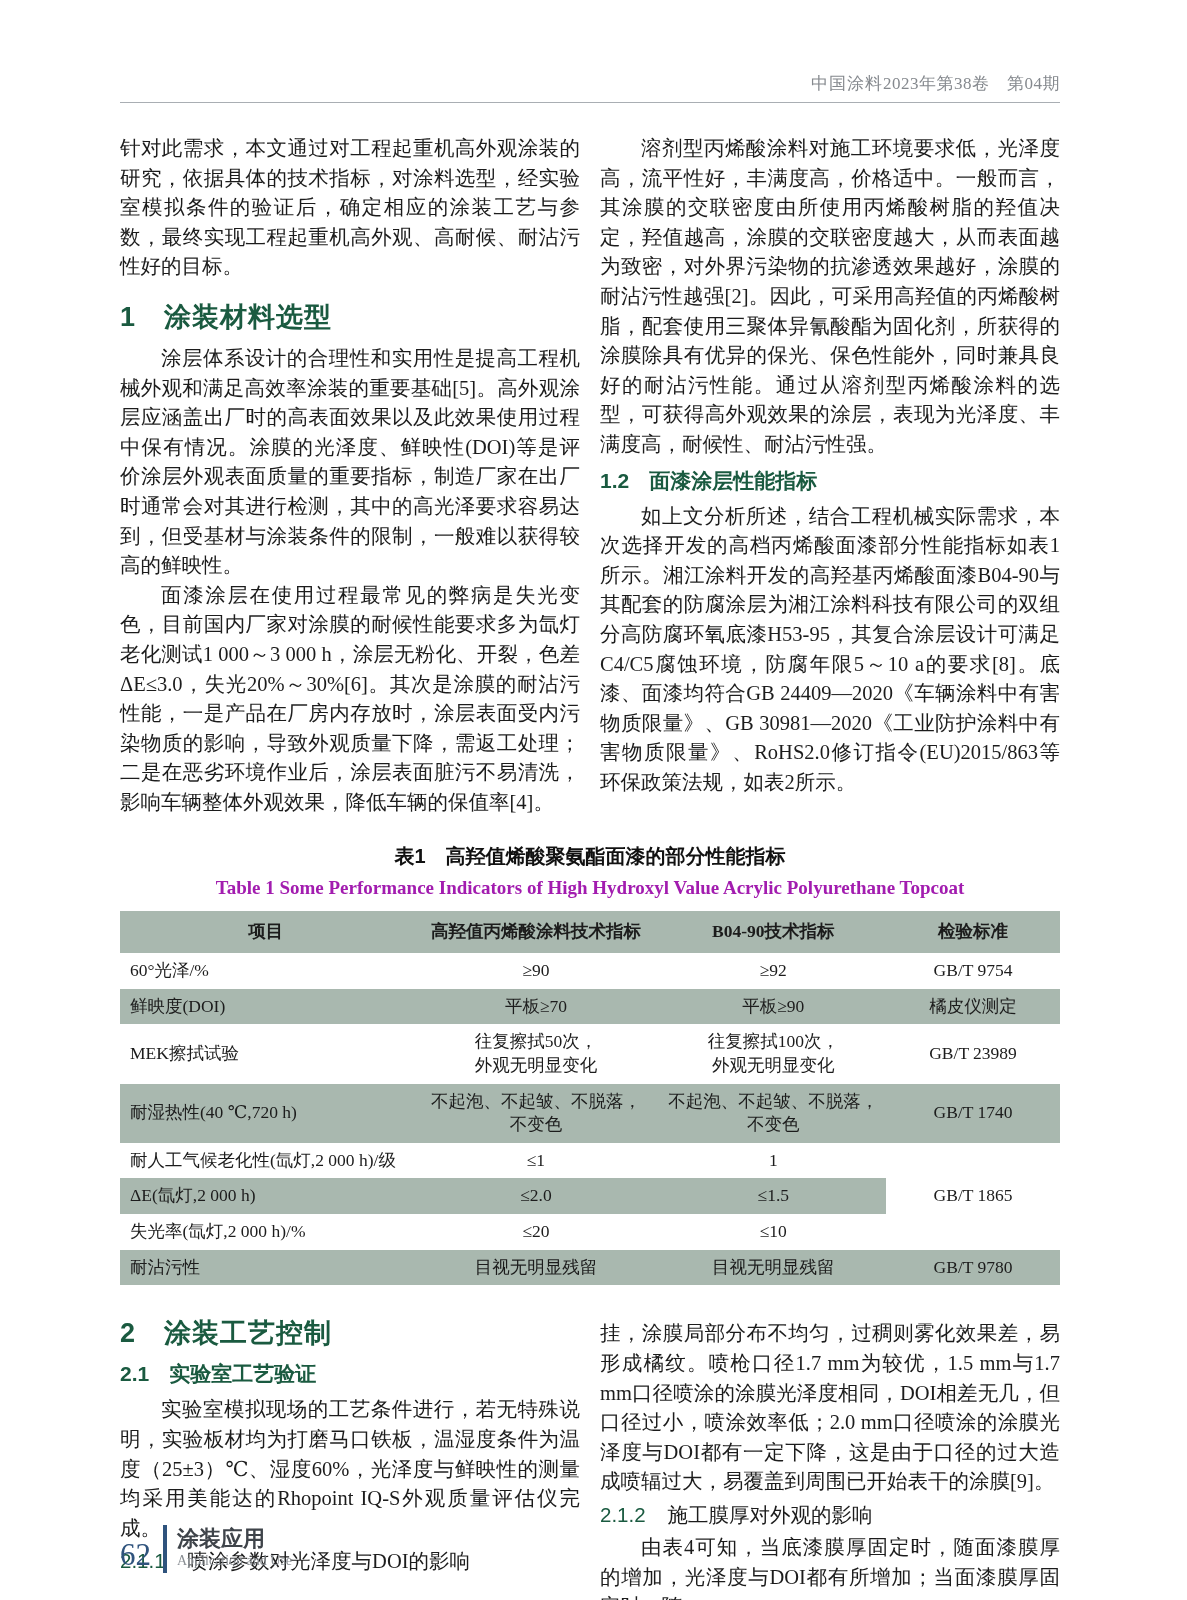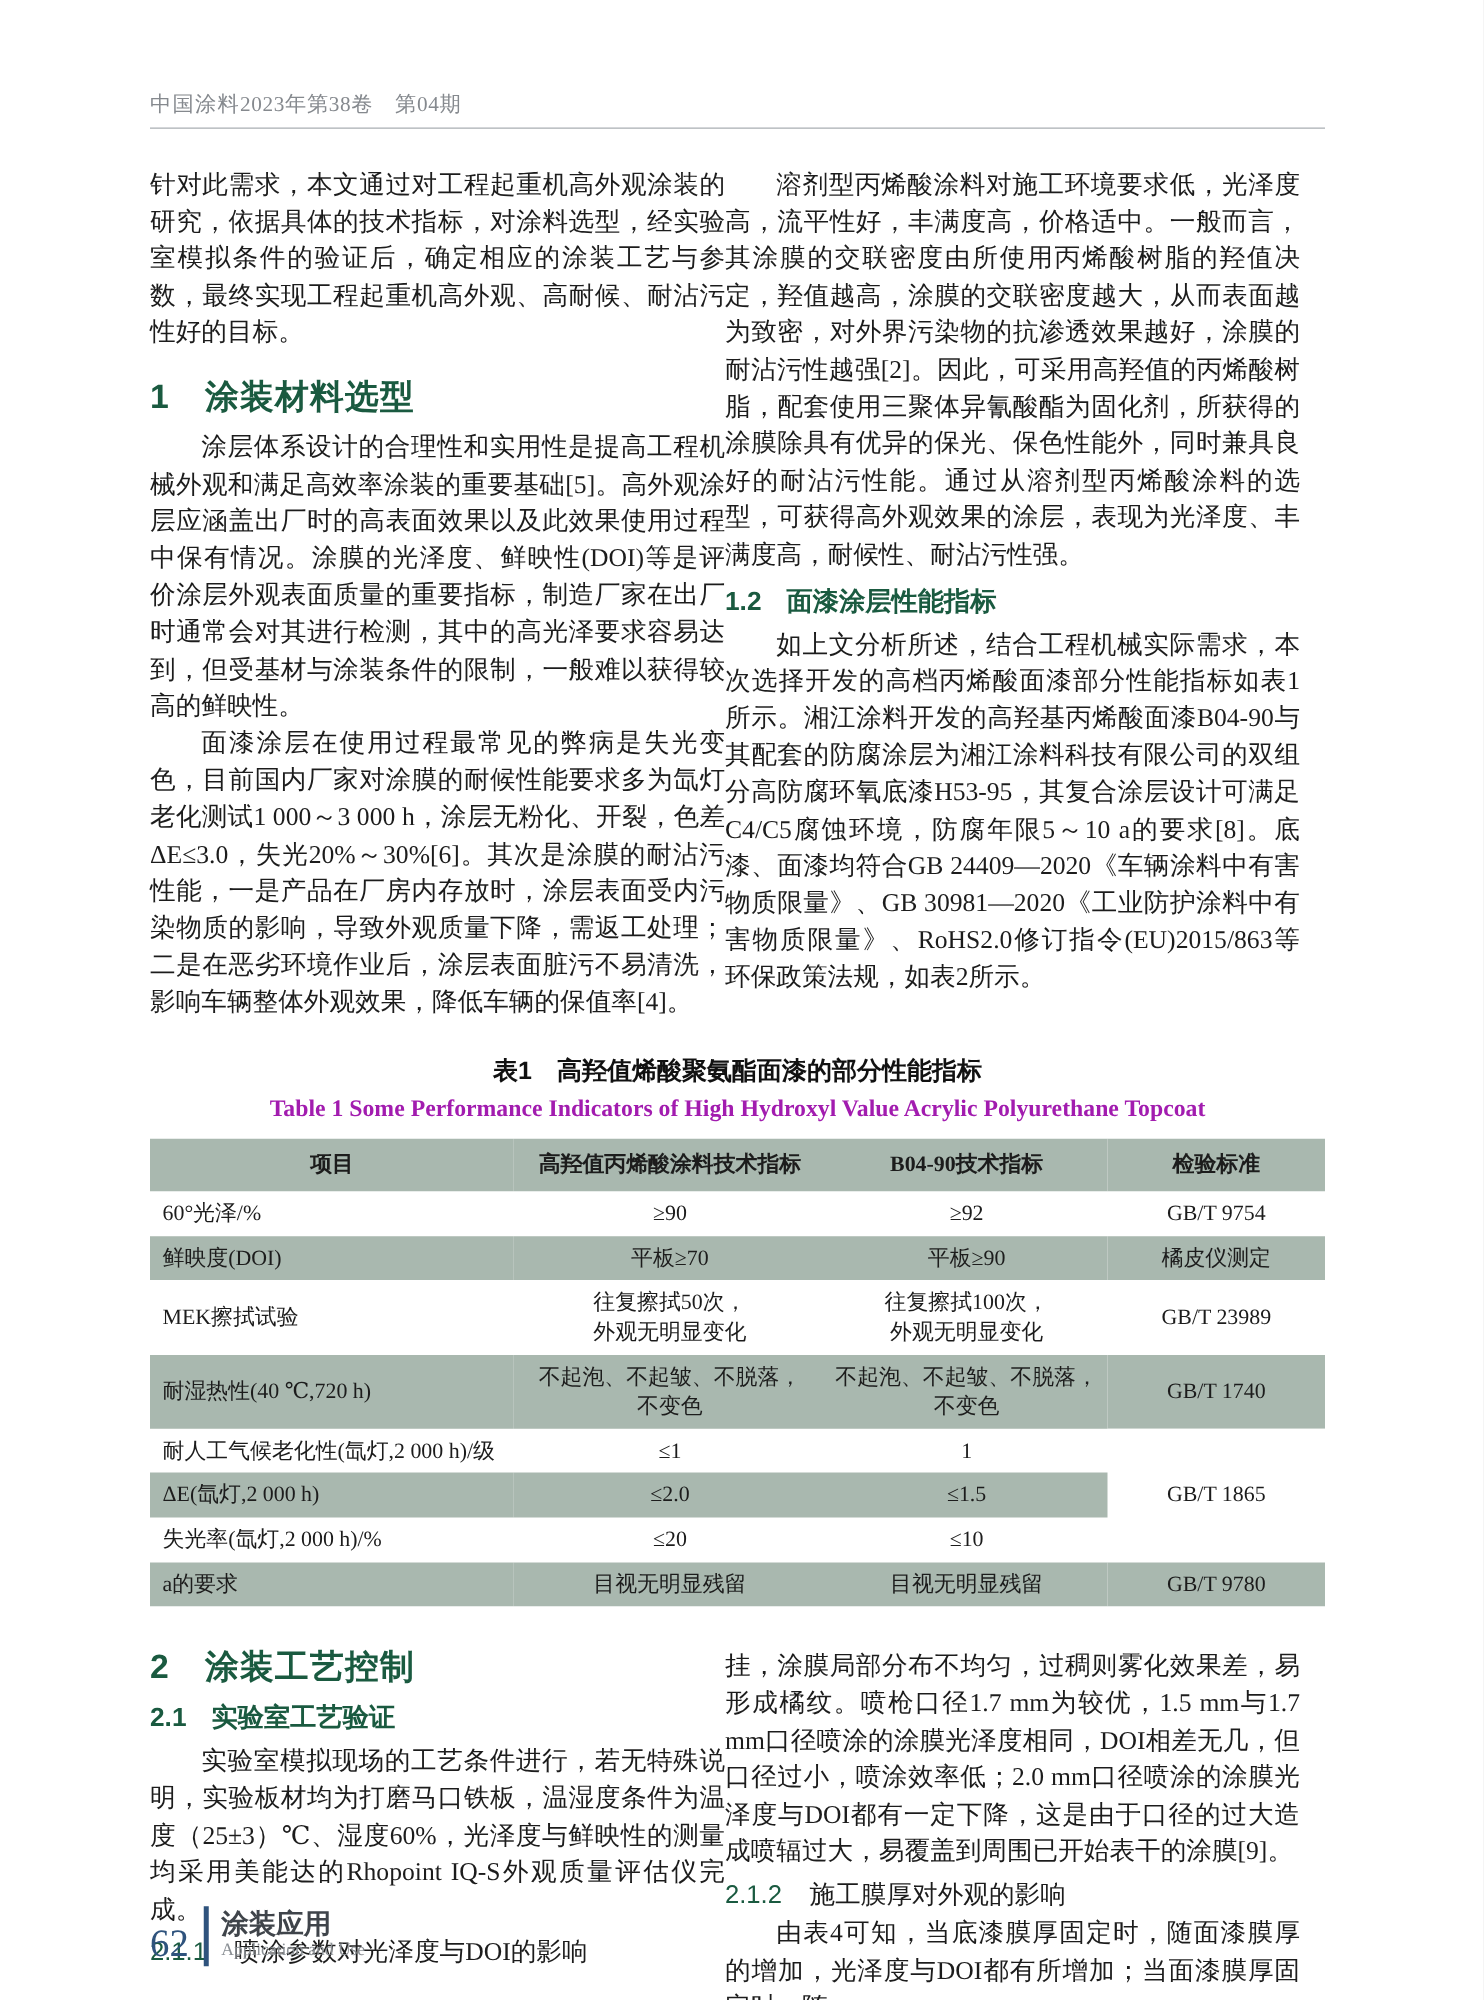--- a/index.html
+++ b/index.html
@@ -9,30 +9,30 @@
     margin:0 auto;
     background:#ffffff;
     box-sizing:border-box;
     padding:72px 127px 0 120px;
     font-family:"Liberation Serif","DejaVu Serif",serif;
     color:#1c1c1c;
     overflow:hidden;
   }
   
   .journal-header{
-    display:flex;justify-content:flex-start;align-items:flex-end;
+    display:flex;justify-content:flex-end;align-items:flex-end;
     border-bottom:1.5px solid #a9aeb3;
     padding-bottom:7px;
     color:#85898e;
     font-size:17px;
     letter-spacing:1px;
   }
   .journal-header .issue{letter-spacing:0.5px;}
   
-  .two-col{display:flex;}
+  .two-col{display:flex;gap:20px;}
   .col{width:460px;}
   .top-cols{margin-top:31px;}
   .bottom-cols{margin-top:0;}
   p.body-p{
     margin:0;
     font-size:20.5px;
     line-height:29.6px;
     text-align:justify;
     text-indent:2em;
   }
@@ -220,21 +220,21 @@
           <td class="left">ΔE(氙灯,2 000 h)</td>
           <td>≤2.0</td>
           <td>≤1.5</td>
         </tr>
         <tr>
           <td class="left">失光率(氙灯,2 000 h)/%</td>
           <td>≤20</td>
           <td>≤10</td>
         </tr>
         <tr class="band">
-          <td class="left">a的要求</td>
+          <td class="left">耐沾污性</td>
           <td>目视无明显残留</td>
           <td>目视无明显残留</td>
           <td>GB/T 9780</td>
         </tr>
       </tbody>
     </table>
   </section>
 
   <section class="two-col bottom-cols">
     <div class="col">

